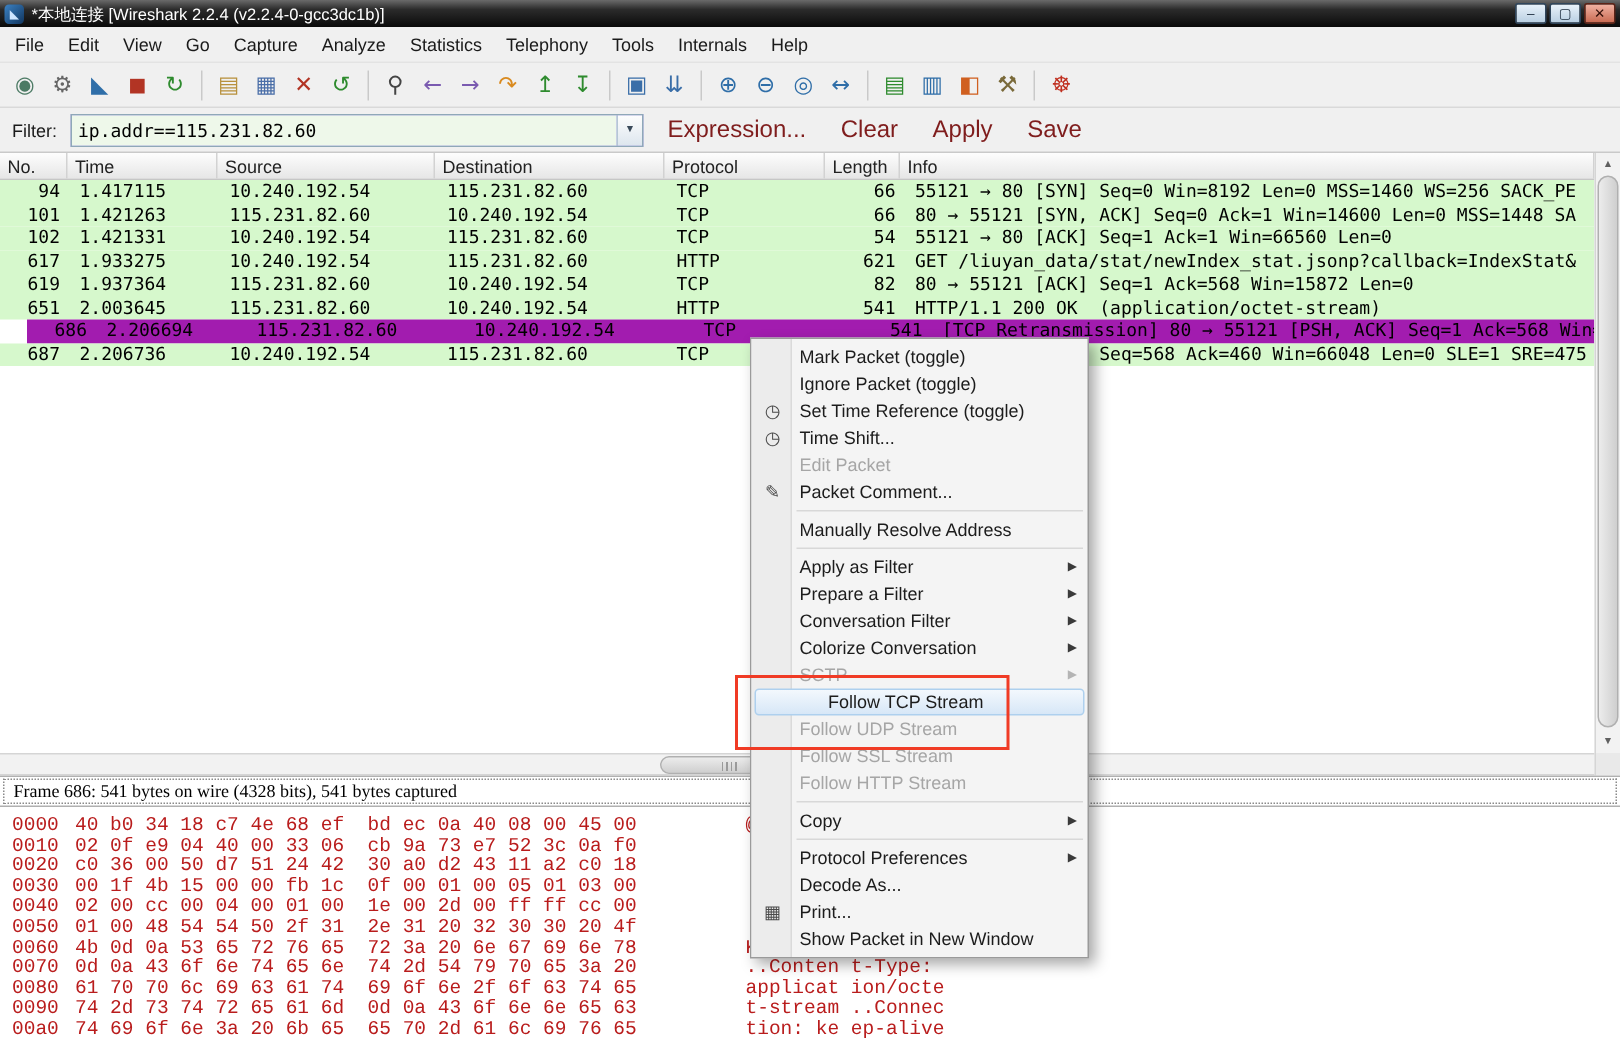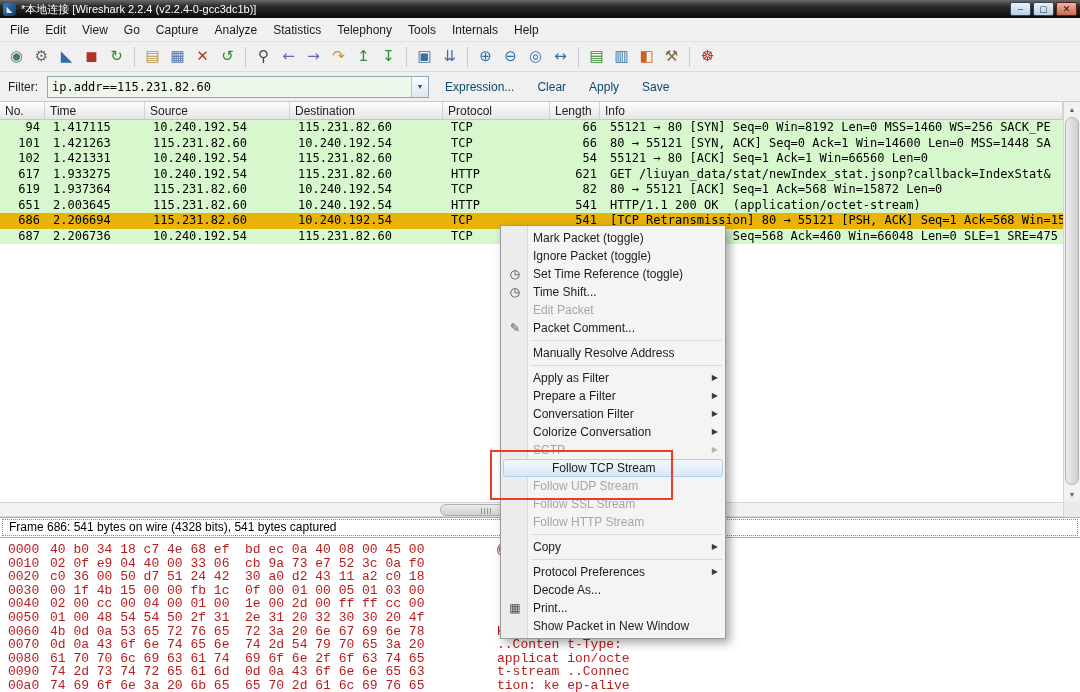--- a/index.html
+++ b/index.html
@@ -23,21 +23,21 @@
 .tb-btn{width:25px;height:24px;display:flex;align-items:center;justify-content:center;border-radius:3px;flex:none}
 .tb-glyph{font-size:15px;font-family:"DejaVu Sans",sans-serif;line-height:1}
 .tb-sep{width:1px;height:20px;background:#c9c9c9;margin:0 5px;flex:none}
 
 
 .filterbar{position:absolute;top:72px;left:0;right:0;height:30px;background:#f0f0f0;display:flex;align-items:center;padding-left:8px;border-bottom:1px solid #c9c9c9;gap:9px}
 .flabel{font-size:12px;color:#1a1a1a;flex:none}
 .fcombo{display:flex;height:22px;border:1px solid #8fa8b8;width:382px;flex:none}
 .finput{flex:1;border:none;outline:none;font-family:"DejaVu Sans Mono",monospace;font-size:12px;padding:0 4px}
 .fdrop{width:17px;border-left:1px solid #b5c7d4;background:linear-gradient(#fdfdfd,#dde6ee);font-size:7px;color:#3a4a5a;display:flex;align-items:center;justify-content:center}
-.fbtn{font-size:12px;color:#0c4a6e;padding:4px 7px;white-space:nowrap}
+.fbtn{font-size:16px;color:#7f1d1d;padding:4px 7px;white-space:nowrap}
 
 
 .phead{position:absolute;top:102px;left:0;right:17px;height:18px;background:linear-gradient(#fdfdfd,#e6e6e6);border-bottom:1px solid #c6c6c6;display:flex;font-size:12px;color:#222}
 .hcell{border-right:1px solid #d2d2d2;padding:2px 0 0 5px;white-space:nowrap;overflow:hidden;flex:none}
 .c0{width:45px}.c1{width:100px}.c2{width:145px}.c3{width:153px}.c4{width:107px}.c5{width:50px}
 .c6{flex:1;width:auto}
 .prows{position:absolute;top:120px;left:0;right:17px;bottom:190px;background:#fff;overflow:hidden}
 .prow{display:flex;height:15.5px;line-height:15.5px;font-family:"DejaVu Sans Mono",monospace;font-size:12px;color:#000}
 .cell{overflow:hidden;white-space:pre;flex:none}
 .cell.c0{text-align:right;padding-right:5px}
@@ -50,21 +50,21 @@
 .sarrow{position:absolute;left:0;width:16px;height:15px;font-size:7px;color:#606060;text-align:center;line-height:15px}
 .sarrow.up{top:0}.sarrow.down{bottom:0}
 .vthumb{position:absolute;left:1px;top:15px;width:14px;height:368px;background:linear-gradient(90deg,#ececec,#cfcfcf);border:1px solid #b0b0b0;border-radius:7px}
 .hscroll{position:absolute;left:0;top:502px;height:15px;right:17px;background:#f2f2f2;border-top:1px solid #d5d5d5;border-bottom:1px solid #d5d5d5}
 .hthumb{position:absolute;left:440px;top:1px;width:92px;height:12px;background:linear-gradient(#ececec,#cfcfcf);border:1px solid #b0b0b0;border-radius:6px}
 .hthumb::after{content:"";position:absolute;left:50%;top:3px;width:11px;height:6px;margin-left:-5px;background:repeating-linear-gradient(90deg,#9a9a9a 0 1px,transparent 1px 3px)}
 .scorner{position:absolute;right:0;top:502px;width:17px;height:15px;background:#e9e9e9;border-left:1px solid #d5d5d5}
 
 
 .details{position:absolute;left:0;top:517px;height:20px;right:0;background:#fff;border-top:1px solid #b0b0b0}
-.dline{margin:1px 2px;border:1px dotted #8a8a8a;font-family:Liberation Sans, sans-serif;font-size:12px;line-height:15px;padding-left:6px;white-space:nowrap;overflow:hidden;color:#000}
+.dline{margin:1px 2px;border:1px dotted #8a8a8a;font-family:Liberation Serif, serif;font-size:12px;line-height:15px;padding-left:6px;white-space:nowrap;overflow:hidden;color:#000}
 
 
 .hexpane{position:absolute;left:0;top:537px;bottom:0;right:0;background:#fff;border-top:1px solid #b0b0b0;padding-top:5px;overflow:hidden}
 .hexrow{position:relative;height:13.6px;font-family:Liberation Mono, monospace;font-size:13px;line-height:13.6px;white-space:pre;color:#b91c1c}
 .hoff{position:absolute;left:8px}
 .hbytes{position:absolute;left:50px}
 .hascii{position:absolute;left:497px}
 
 
 .ctxmenu{position:absolute;left:500px;top:225px;width:226px;background:#f4f4f4;border:1px solid #9a9a9a;box-shadow:4px 4px 9px rgba(0,0,0,0.35);padding:3px 0;z-index:50}
@@ -265,21 +265,21 @@
       </div>
       <div class="prow" style="background: rgb(214, 248, 204);">
         <div class="cell c0">651</div>
         <div class="cell c1">2.003645</div>
         <div class="cell c2">115.231.82.60</div>
         <div class="cell c3">10.240.192.54</div>
         <div class="cell c4">HTTP</div>
         <div class="cell c5">541</div>
         <div class="cell c6">HTTP/1.1 200 OK  (application/octet-stream)</div>
       </div>
-      <div class="prow" style="background: #eab308;">
+      <div class="prow" style="background: #a21caf; margin-left: 18px;">
         <div class="cell c0">686</div>
         <div class="cell c1">2.206694</div>
         <div class="cell c2">115.231.82.60</div>
         <div class="cell c3">10.240.192.54</div>
         <div class="cell c4">TCP</div>
         <div class="cell c5">541</div>
         <div class="cell c6">[TCP Retransmission] 80 → 55121 [PSH, ACK] Seq=1 Ack=568 Win=15872 Len=487</div>
       </div>
       <div class="prow" style="background: rgb(214, 248, 204);">
         <div class="cell c0">687</div>

